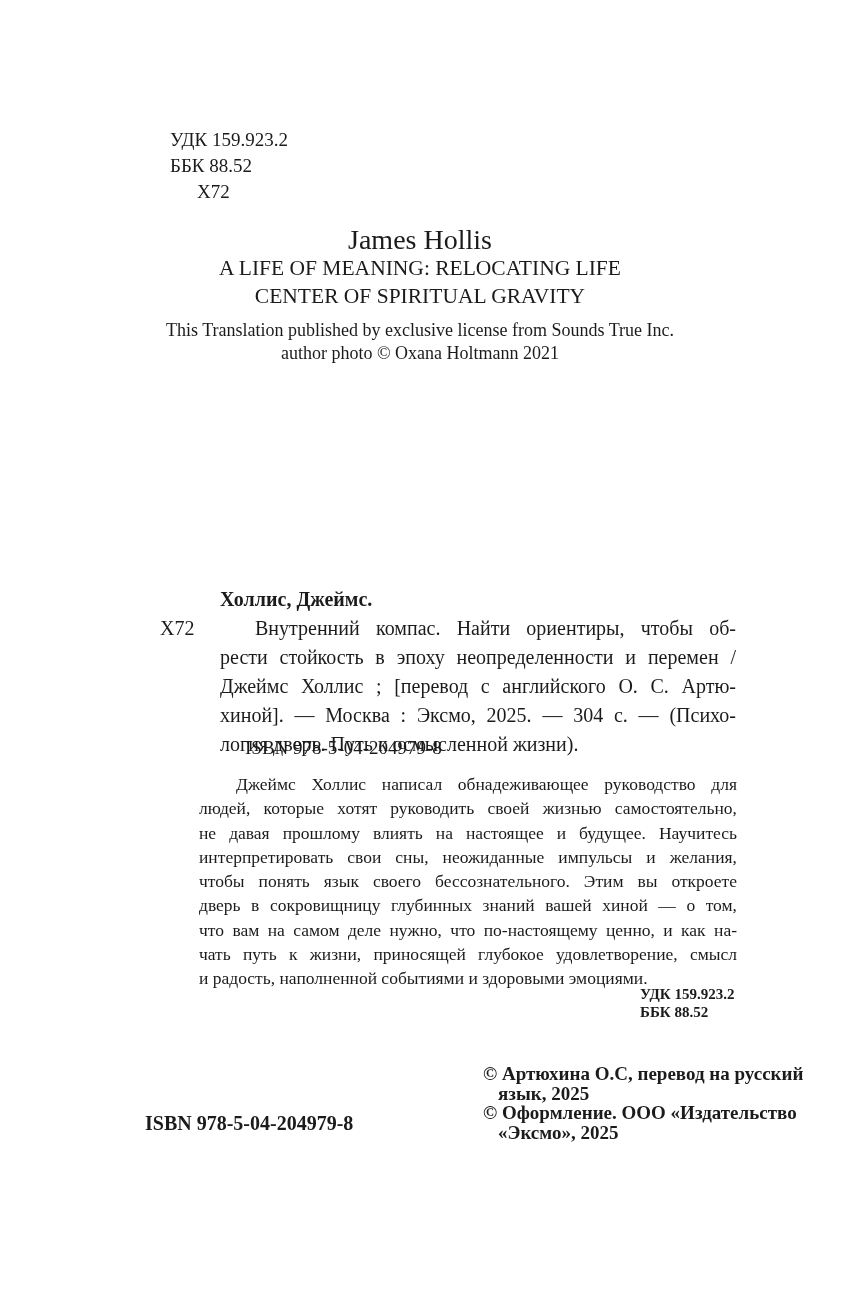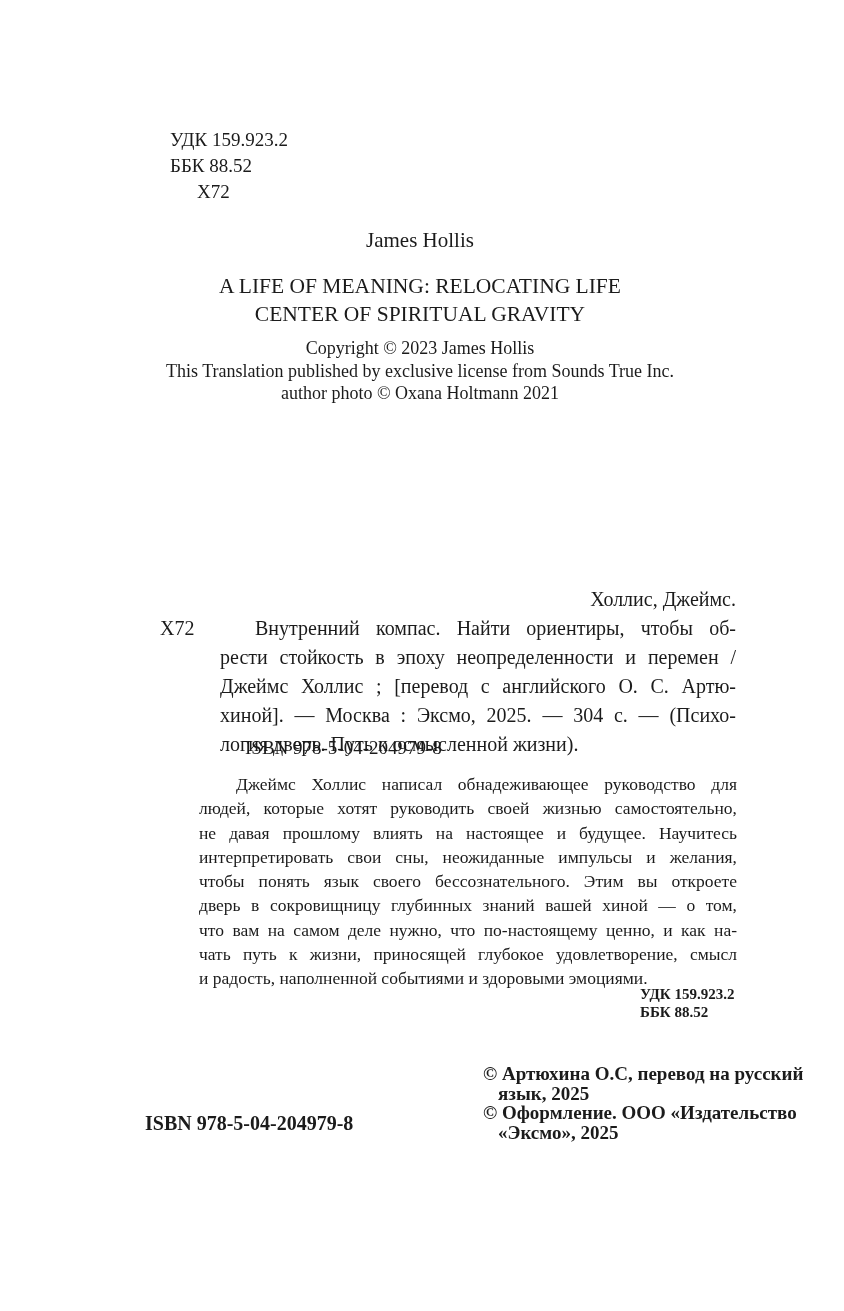--- a/index.html
+++ b/index.html
@@ -18,32 +18,32 @@
     position: absolute; left: 170px; top: 127px;
     font-size: 19px; line-height: 26px;
   }
   .header-code { padding-left: 27px; }
 
   
   .title-block {
     position: absolute; left: 115px; top: 228px; width: 610px;
     text-align: center;
   }
-  .title-author { font-size: 21px; line-height: 24px; margin-bottom: 21px; }
+  .title-author { font-size: 28px; line-height: 24px; margin-bottom: 3px; }
   .title-main  { font-size: 21.5px; line-height: 27.5px; }
   .title-meta  { font-size: 18px; line-height: 22.5px; margin-top: 9px; }
 
   
   .catalog {
     position: absolute; left: 160px; top: 585px; width: 576px;
     font-size: 20px; line-height: 29px;
   }
   .catalog-code { position: absolute; left: 0; top: 29px; }
   .catalog-body { margin-left: 60px; }
-  .catalog-author { font-weight: normal; text-align: right; }
+  .catalog-author { font-weight: bold; }
   .catalog-lines .line {
     text-align: justify; text-align-last: justify; white-space: nowrap;
   }
   .catalog-lines .line:first-child { text-indent: 35px; }
   .catalog-lines .line:last-child { text-align-last: left; }
 
   .isbn-top { position: absolute; left: 245px; top: 737px; font-size: 19px; }
 
   
   .annotation {
@@ -87,21 +87,20 @@
     <div class="header-code">Х72</div>
   </div>
 
   <div class="title-block">
     <div class="title-author">James Hollis</div>
     <div class="title-main">
         <div class="line">A LIFE OF MEANING: RELOCATING LIFE</div>
         <div class="line">CENTER OF SPIRITUAL GRAVITY</div>
       </div>
     <div class="title-meta">
-      <div>Copyright © 2023 James Hollis</div>
       <div>This Translation published by exclusive license from Sounds True Inc.</div>
       <div>author photo © Oxana Holtmann 2021</div>
     </div>
   </div>
 
   <div class="catalog">
     <div class="catalog-code">Х72</div>
     <div class="catalog-body">
       <div class="catalog-author">Холлис, Джеймс.</div>
       <div class="catalog-lines">

